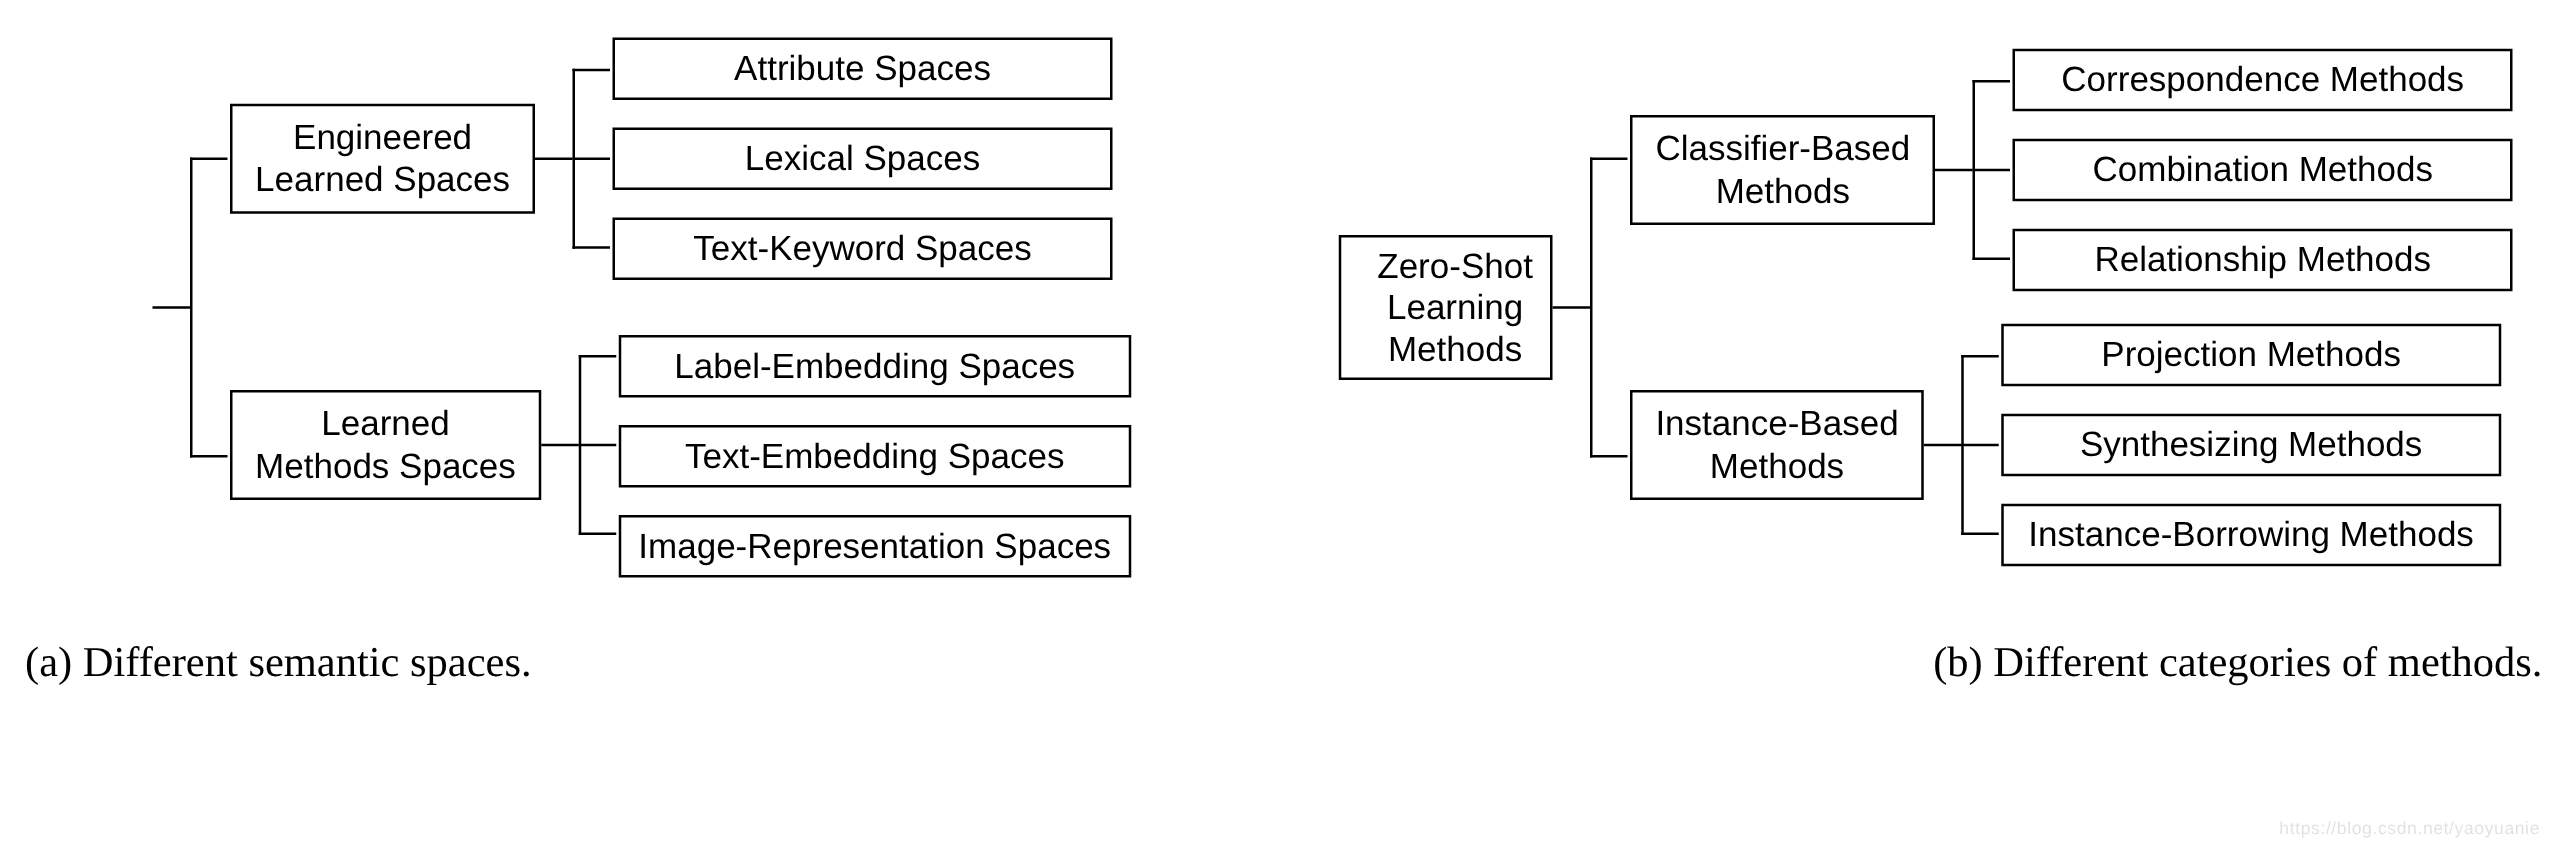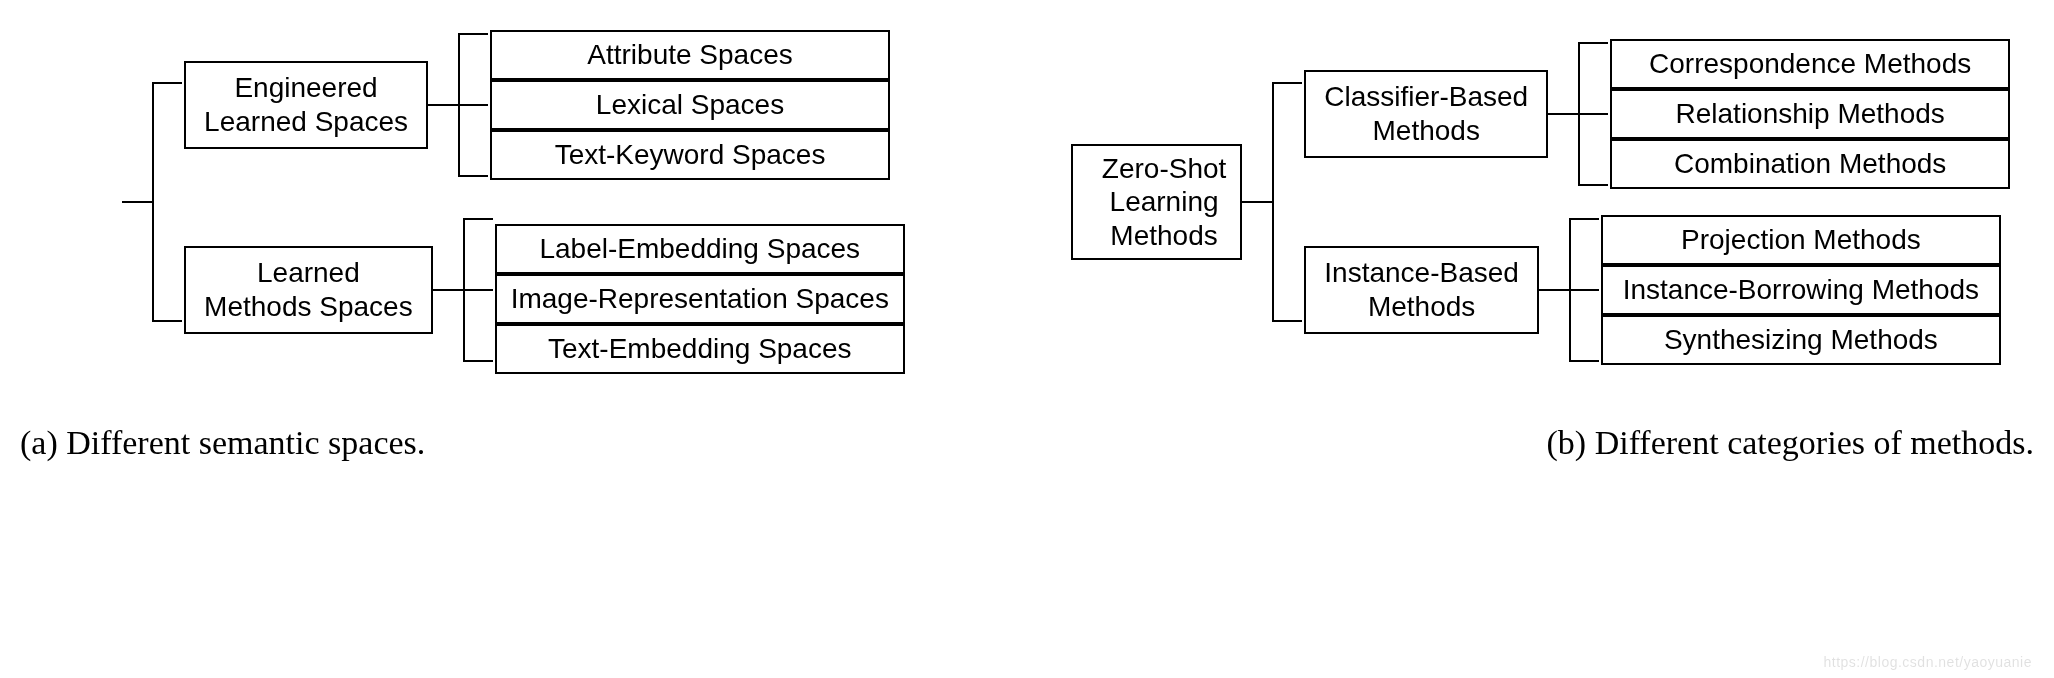--- a/index.html
+++ b/index.html
@@ -52,20 +52,21 @@
   .leaf-box.wide { min-width: 400px; }
 
   .branch-group {
     display: flex;
     flex-direction: column;
     gap: 26px;
   }
   .leaf-group {
     display: flex;
     flex-direction: column;
+    gap: 22px;
   }
   .conn-h {
     height: 2px;
     background: #000;
   }
 
   
   .fork {
     display: flex;
     flex-direction: row;
@@ -152,22 +153,22 @@
           <div class="fork">
             <div class="conn-h stub-in"></div>
             <div class="rail" style="height:144px; background:#000;">
               <div class="tick" style="top:0;"></div>
               <div class="tick" style="top:71px;"></div>
               <div class="tick" style="bottom:0;"></div>
             </div>
           </div>
           <div class="leaf-group" style="margin-left:30px;margin-top:18px;">
             <div class="box leaf-box wide">Label-Embedding Spaces</div>
+            <div class="box leaf-box wide">Text-Embedding Spaces</div>
             <div class="box leaf-box wide">Image-Representation Spaces</div>
-            <div class="box leaf-box wide">Text-Embedding Spaces</div>
           </div>
         </div>
 
       </div>
     </div>
 
     <div class="panel">
 
       <div class="box root-box" style="min-height:110px;padding-left:29px;">Zero-Shot
 Learning
@@ -189,40 +190,40 @@
           <div class="fork">
             <div class="conn-h stub-in"></div>
             <div class="rail" style="height:144px; background:#000;">
               <div class="tick" style="top:0;"></div>
               <div class="tick" style="top:71px;"></div>
               <div class="tick" style="bottom:0;"></div>
             </div>
           </div>
           <div class="leaf-group" style="margin-left:30px;">
             <div class="box leaf-box wide">Correspondence Methods</div>
+            <div class="box leaf-box wide">Combination Methods</div>
             <div class="box leaf-box wide">Relationship Methods</div>
-            <div class="box leaf-box wide">Combination Methods</div>
           </div>
         </div>
 
         <div class="mid-row">
           <div class="box mid-box">Instance-Based
 Methods</div>
           <div class="fork">
             <div class="conn-h stub-in"></div>
             <div class="rail" style="height:144px; background:#000;">
               <div class="tick" style="top:0;"></div>
               <div class="tick" style="top:71px;"></div>
               <div class="tick" style="bottom:0;"></div>
             </div>
           </div>
           <div class="leaf-group" style="margin-left:30px;">
             <div class="box leaf-box wide">Projection Methods</div>
+            <div class="box leaf-box wide">Synthesizing Methods</div>
             <div class="box leaf-box wide">Instance-Borrowing Methods</div>
-            <div class="box leaf-box wide">Synthesizing Methods</div>
           </div>
         </div>
 
       </div>
     </div>
 
   </div>
 
   <div class="captions">
     <div class="caption">(a) Different semantic spaces.</div>

